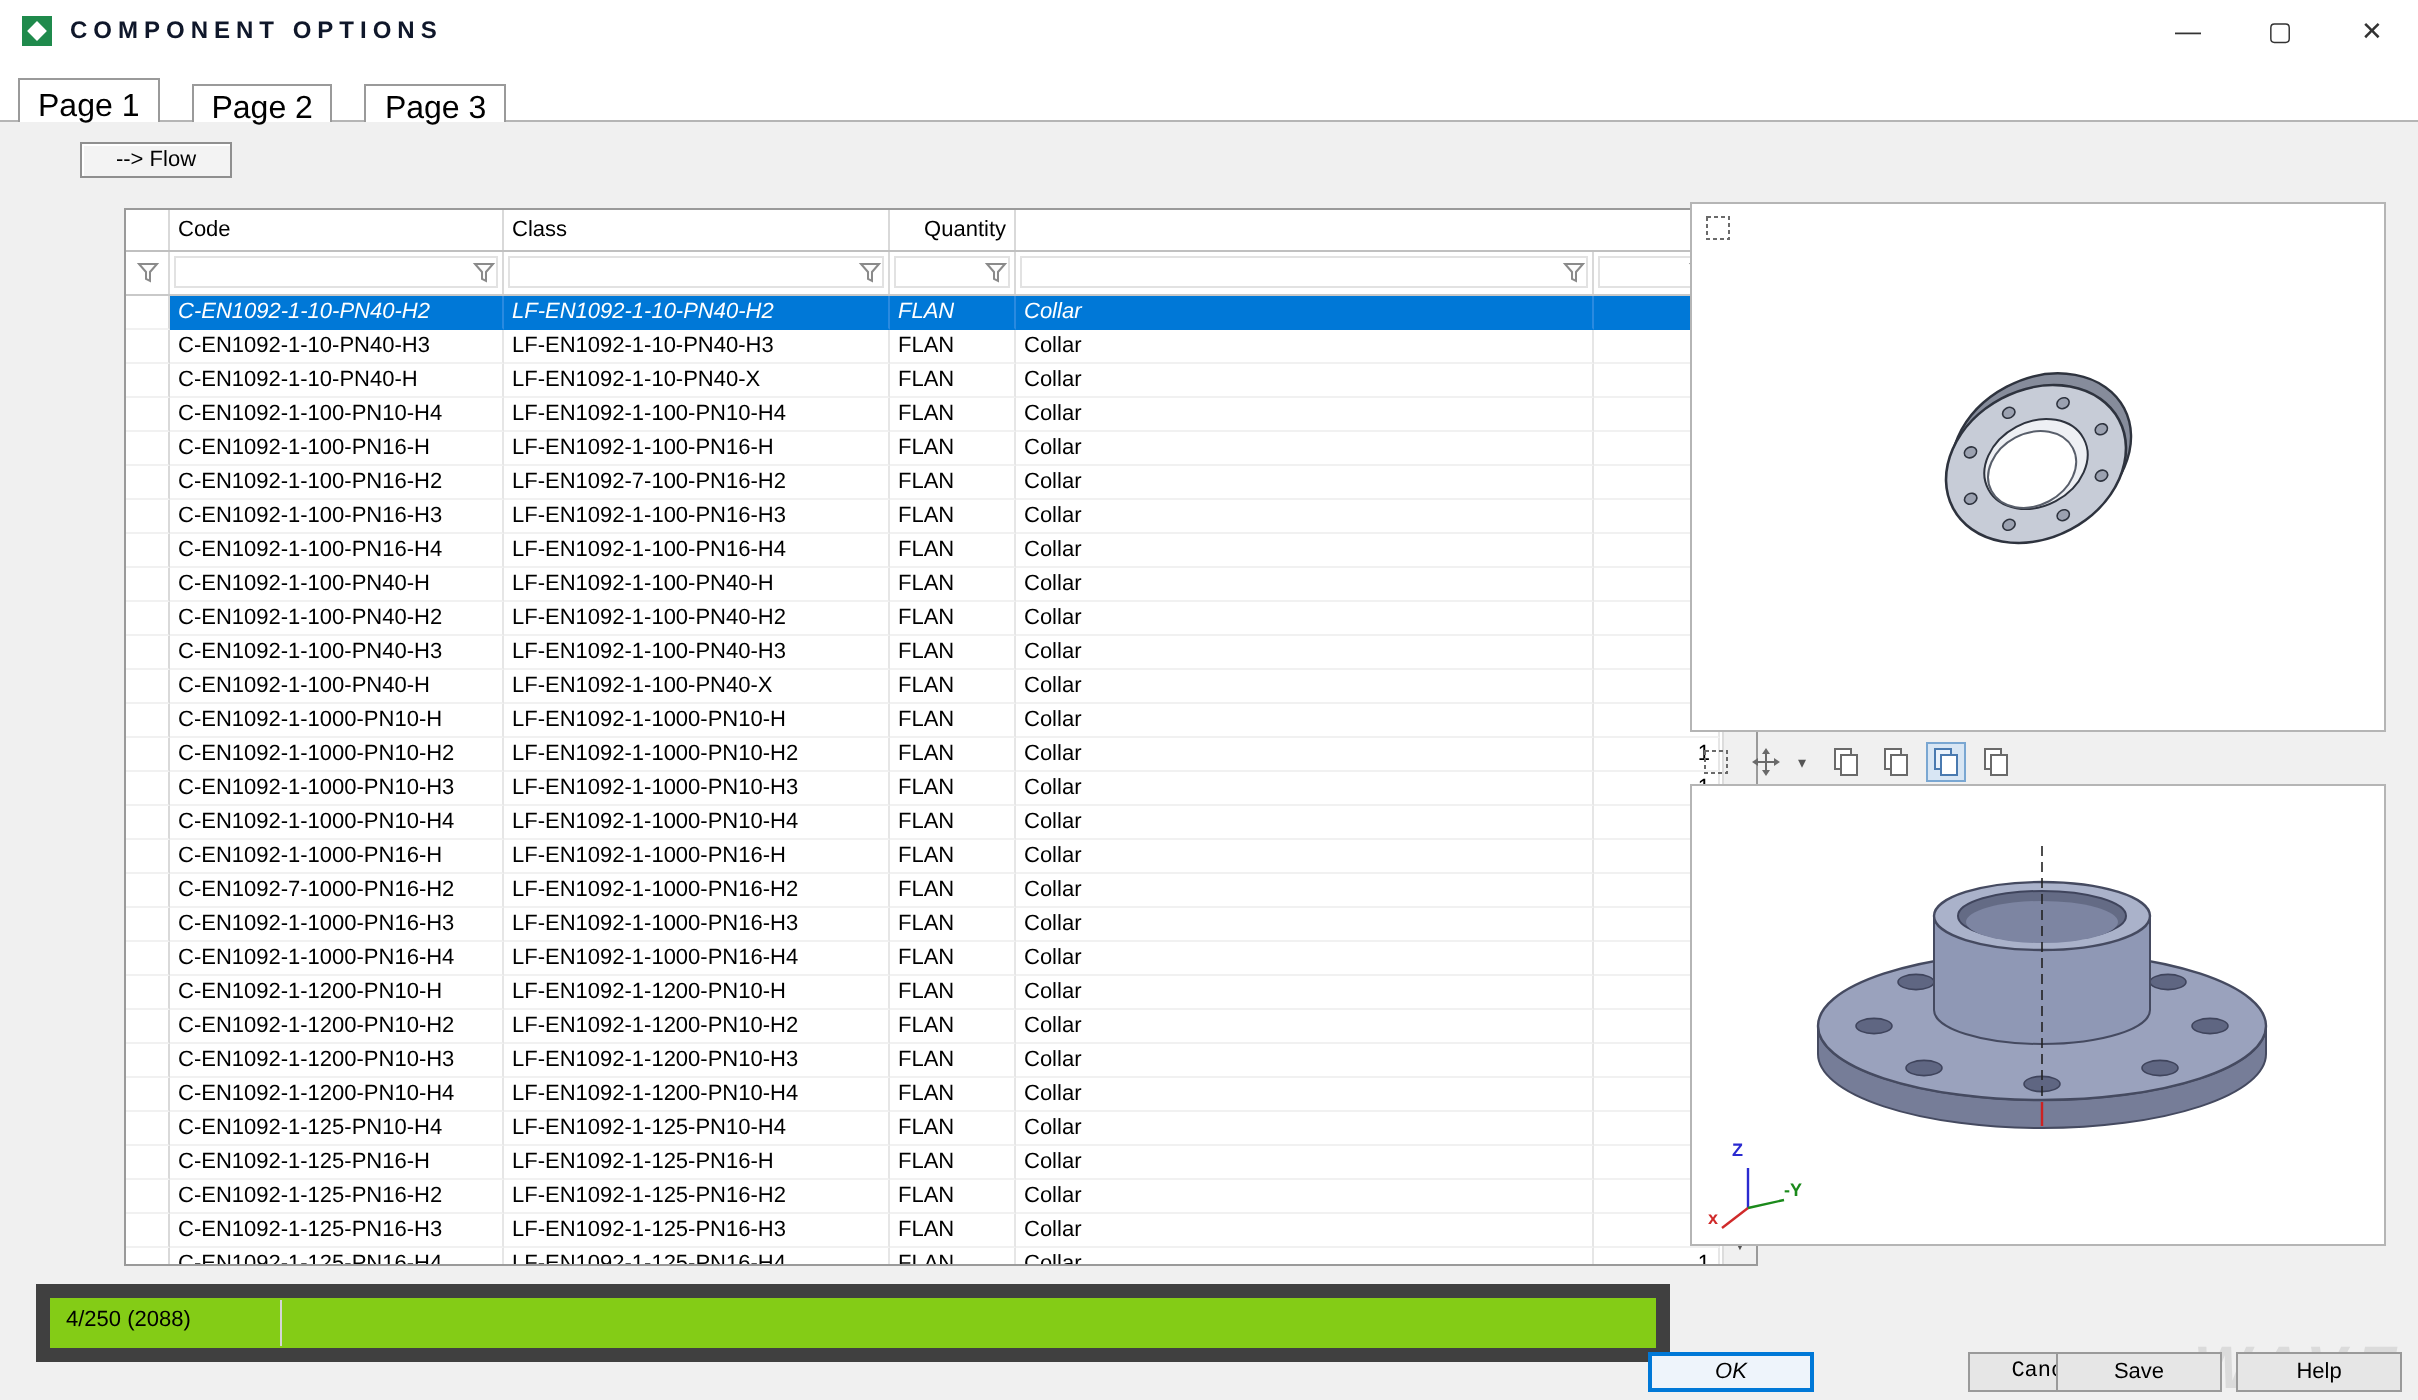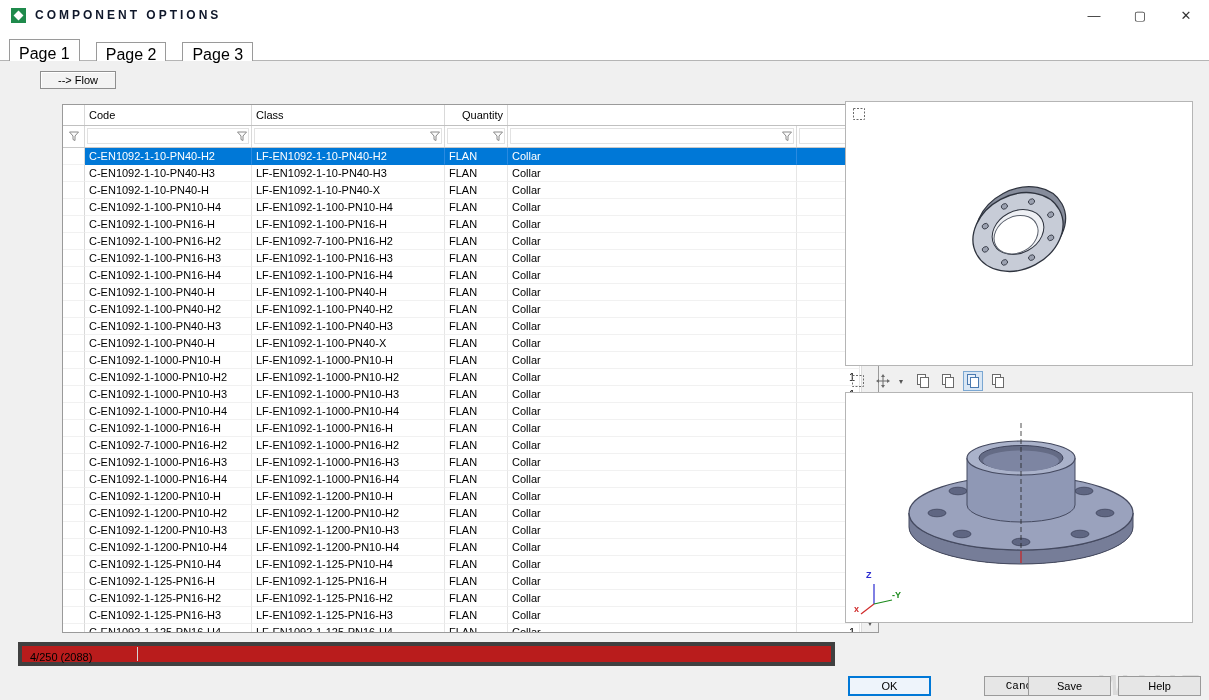--- a/index.html
+++ b/index.html
@@ -37,30 +37,30 @@
   .filters { height:22px; border-bottom:1px solid #c9c9c9; background:#fff; }
   .fcell { position:relative; border-right:1px solid #d9d9d9; }
   .fbox { position:absolute; left:2px; right:2px; top:2px; bottom:3px; border:1px solid #e2e2e2; background:#fff; }
   .funnel { position:absolute; right:3px; top:4px; }
   .fcell.sel .funnel { right:4px; }
   .tbody { position:absolute; left:0; top:43px; width:797px; bottom:0; overflow:hidden; }
   .trow { height:17px; }
   .tcell { padding:1px 4px 0 4px; border-right:1px solid #e6e6e6; border-bottom:1px solid #f1f1f1; white-space:nowrap; overflow:hidden; line-height:15px; }
   .tcell.c0 { border-right:1px solid #d9d9d9; background:#fff; }
   .tcell.c5 { text-align:right; }
-  .trow.selected .tcell:not(.c0) { background:#0078d7; color:#fff; border-bottom-color:#0078d7; border-right-color:#2a8ae0; }
+  .trow.selected .tcell:not(.c0) { background:#0078d7; color:#fff; border-bottom-color:#0078d7; border-right-color:#2a8ae0;font-style:italic; }
 
   
   .vscroll { position:absolute; right:0; top:0; bottom:0; width:17px; background:#f0f0f0; border-left:1px solid #dcdcdc; }
   .sb-up, .sb-down { position:absolute; left:0; right:0; height:17px; text-align:center; font-size:7px; color:#555; line-height:17px; }
   .sb-up { top:0; } .sb-down { bottom:0; }
   .sb-thumb { position:absolute; left:1px; right:1px; top:20px; height:56px; background:#cdcdcd; }
 
   
-  .statusbar { position:absolute; left:18px; top:581px; width:817px; height:24px; background:#b91c1c; border:4px solid #404040; line-height:22px; padding-left:8px; }
+  .statusbar { position:absolute; left:18px; top:581px; width:817px; height:39px; background:#84cc16; border:7px solid #404040; line-height:22px; padding-left:8px; }
   .status-divider { position:absolute; left:115px; top:1px; bottom:1px; width:1px; background:#d5d5d5; }
 
   
   .panel { position:absolute; background:#fff; border:1px solid #b5b5b5; }
   .top-panel { left:845px; top:40px; width:348px; height:265px; }
   .bottom-panel { left:845px; top:331px; width:348px; height:231px; }
   .panel-icon { position:absolute; left:6px; top:5px; }
 
   .view-toolbar { position:absolute; left:845px; top:310px; width:348px; height:20px; display:flex; align-items:center; gap:7px; padding-left:4px; }
   .tool { width:18px; height:18px; display:flex; align-items:center; justify-content:center; }
@@ -70,21 +70,21 @@
   
   .triad { position:absolute; left:8px; bottom:4px; width:64px; height:48px; }
   .axis-label { position:absolute; font-size:9px; font-weight:bold; }
   .axis-z { left:12px; top:0; color:#2a2ad0; }
   .axis-x { left:0px; top:34px; color:#d02a2a; }
   .axis-y { left:38px; top:20px; color:#1b8a1b; }
 
   
   .footer-btn { position:absolute; top:615px; width:83px; height:20px; background:#e6e6e6; border:1px solid #9a9a9a; font-size:11px; text-align:center; line-height:18px; }
   .footer-btn.default { border:1px solid #0078d7; box-shadow:inset 0 0 0 1px #0078d7; background:#eef4fb; }
-  .btn-ok { left:848px; } .btn-cancel { left:984px;font-family:Liberation Mono, monospace; } .btn-save { left:1028px; } .btn-help { left:1118px; }
+  .btn-ok { left:824px;font-style:italic; } .btn-cancel { left:984px;font-family:Liberation Mono, monospace; } .btn-save { left:1028px; } .btn-help { left:1118px; }
 
   .watermark { position:absolute; right:6px; bottom:-2px; font-size:30px; font-weight:bold; font-style:italic; letter-spacing:5px; color:rgba(90,90,90,0.14); z-index:0; }
 </style>
 </head>
 <body>
 
 <div class="titlebar">
   <div class="app-logo"></div>
   <div class="app-title">COMPONENT OPTIONS</div>
   <div class="win-controls">

